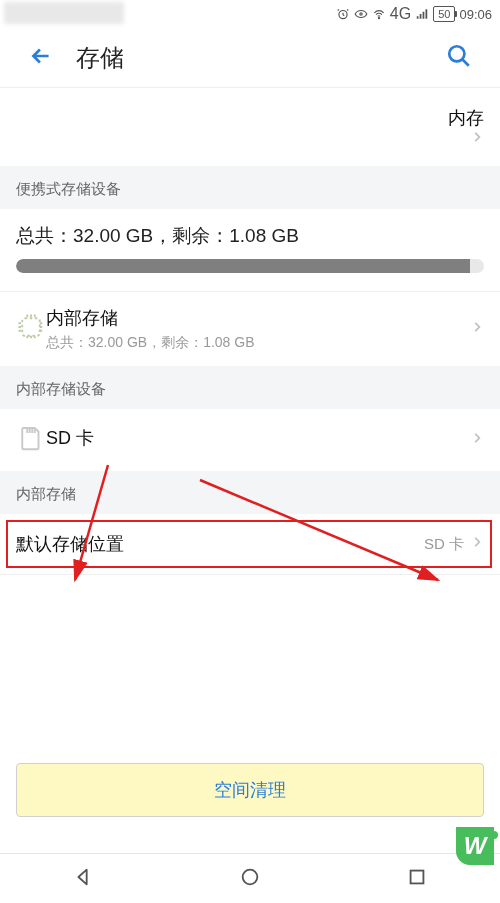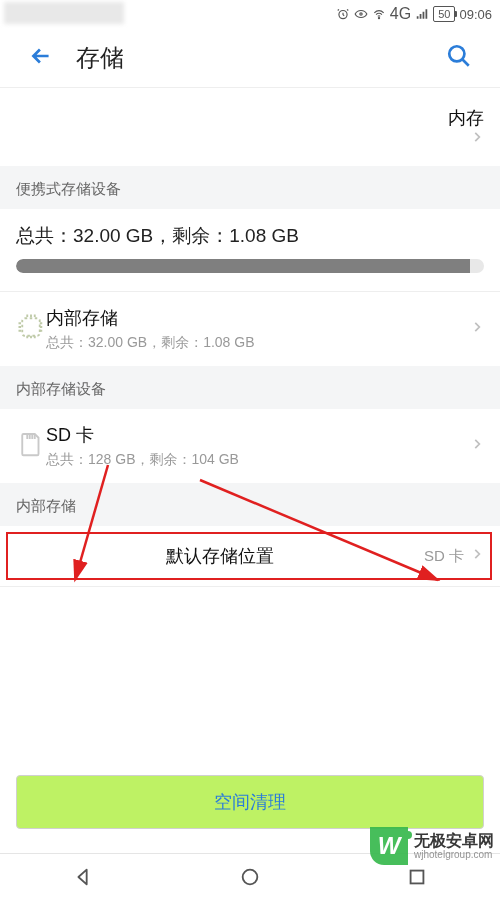--- a/index.html
+++ b/index.html
@@ -120,39 +120,38 @@
   .sd-icon { color: #c9c9c9; }
   .storage-text { flex: 1; }
   .storage-title { font-size: 18px; color: #111; margin-bottom: 4px; }
   .storage-sub { font-size: 14px; color: #999; }
   .setting-row {
     display: flex;
     align-items: center;
     padding: 18px 16px;
     background: #fff;
     position: relative;
-    text-align: center;
   }
   .setting-row .label { flex: 1; font-size: 18px; color: #111; }
   .setting-row .value { font-size: 15px; color: #999; margin-right: 6px; }
   .red-box {
     position: absolute;
     left: 6px; right: 8px; top: 6px; bottom: 6px;
     border: 2px solid #e02020;
     pointer-events: none;
   }
   .clean-btn {
     margin: 188px 16px 0;
     border: 1px solid #d0d0d0;
     border-radius: 4px;
     text-align: center;
     padding: 14px 0;
     font-size: 18px;
     color: #2b7dd9;
-    background: #bef264;
+    background: #fef9c3;
   }
   .nav-bar {
     position: absolute;
     bottom: 0; left: 0; right: 0;
     height: 50px;
     display: flex;
     justify-content: space-around;
     align-items: center;
     border-top: 1px solid #e5e5e5;
     background: #fff;
@@ -278,21 +277,20 @@
 
 <div class="storage-item">
   <span class="storage-icon sd-icon">
     <svg viewBox="0 0 24 24" fill="none" stroke="currentColor" stroke-width="1.5">
         <path d="M6 4h9l3 3v13a1 1 0 0 1-1 1H6a1 1 0 0 1-1-1V5a1 1 0 0 1 1-1z"></path>
         <path d="M9 4v4M11 4v4M13 4v4M15 4v4"></path>
       </svg>
   </span>
   <div class="storage-text">
     <div class="storage-title">SD 卡</div>
-    <div class="storage-sub">总共：128 GB，剩余：104 GB</div>
   </div>
   <span class="chevron">
     <svg width="14" height="14" viewBox="0 0 24 24" fill="none" stroke="currentColor" stroke-width="3">
         <path d="M9 5l7 7-7 7"></path>
       </svg>
   </span>
 </div>
 
 <div class="section-header">内部存储</div>
 
@@ -333,17 +331,13 @@
     <marker id="ah" markerWidth="10" markerHeight="10" refX="8" refY="3" orient="auto">
       <path d="M0,0 L9,3 L0,6 z" fill="#e02020"></path>
     </marker>
   </defs>
   <line x1="108" y1="465" x2="75" y2="580" stroke="#e02020" stroke-width="2.5" marker-end="url(#ah)"></line>
   <line x1="200" y1="480" x2="438" y2="580" stroke="#e02020" stroke-width="2.5" marker-end="url(#ah)"></line>
 </svg>
 
 <div class="watermark">
   <div class="w-logo">W</div>
-  <div class="w-text">
-    <span class="w-cn">无极安卓网</span>
-    <span class="w-en">wjhotelgroup.com</span>
-  </div>
 </div>
 
 </body></html>

